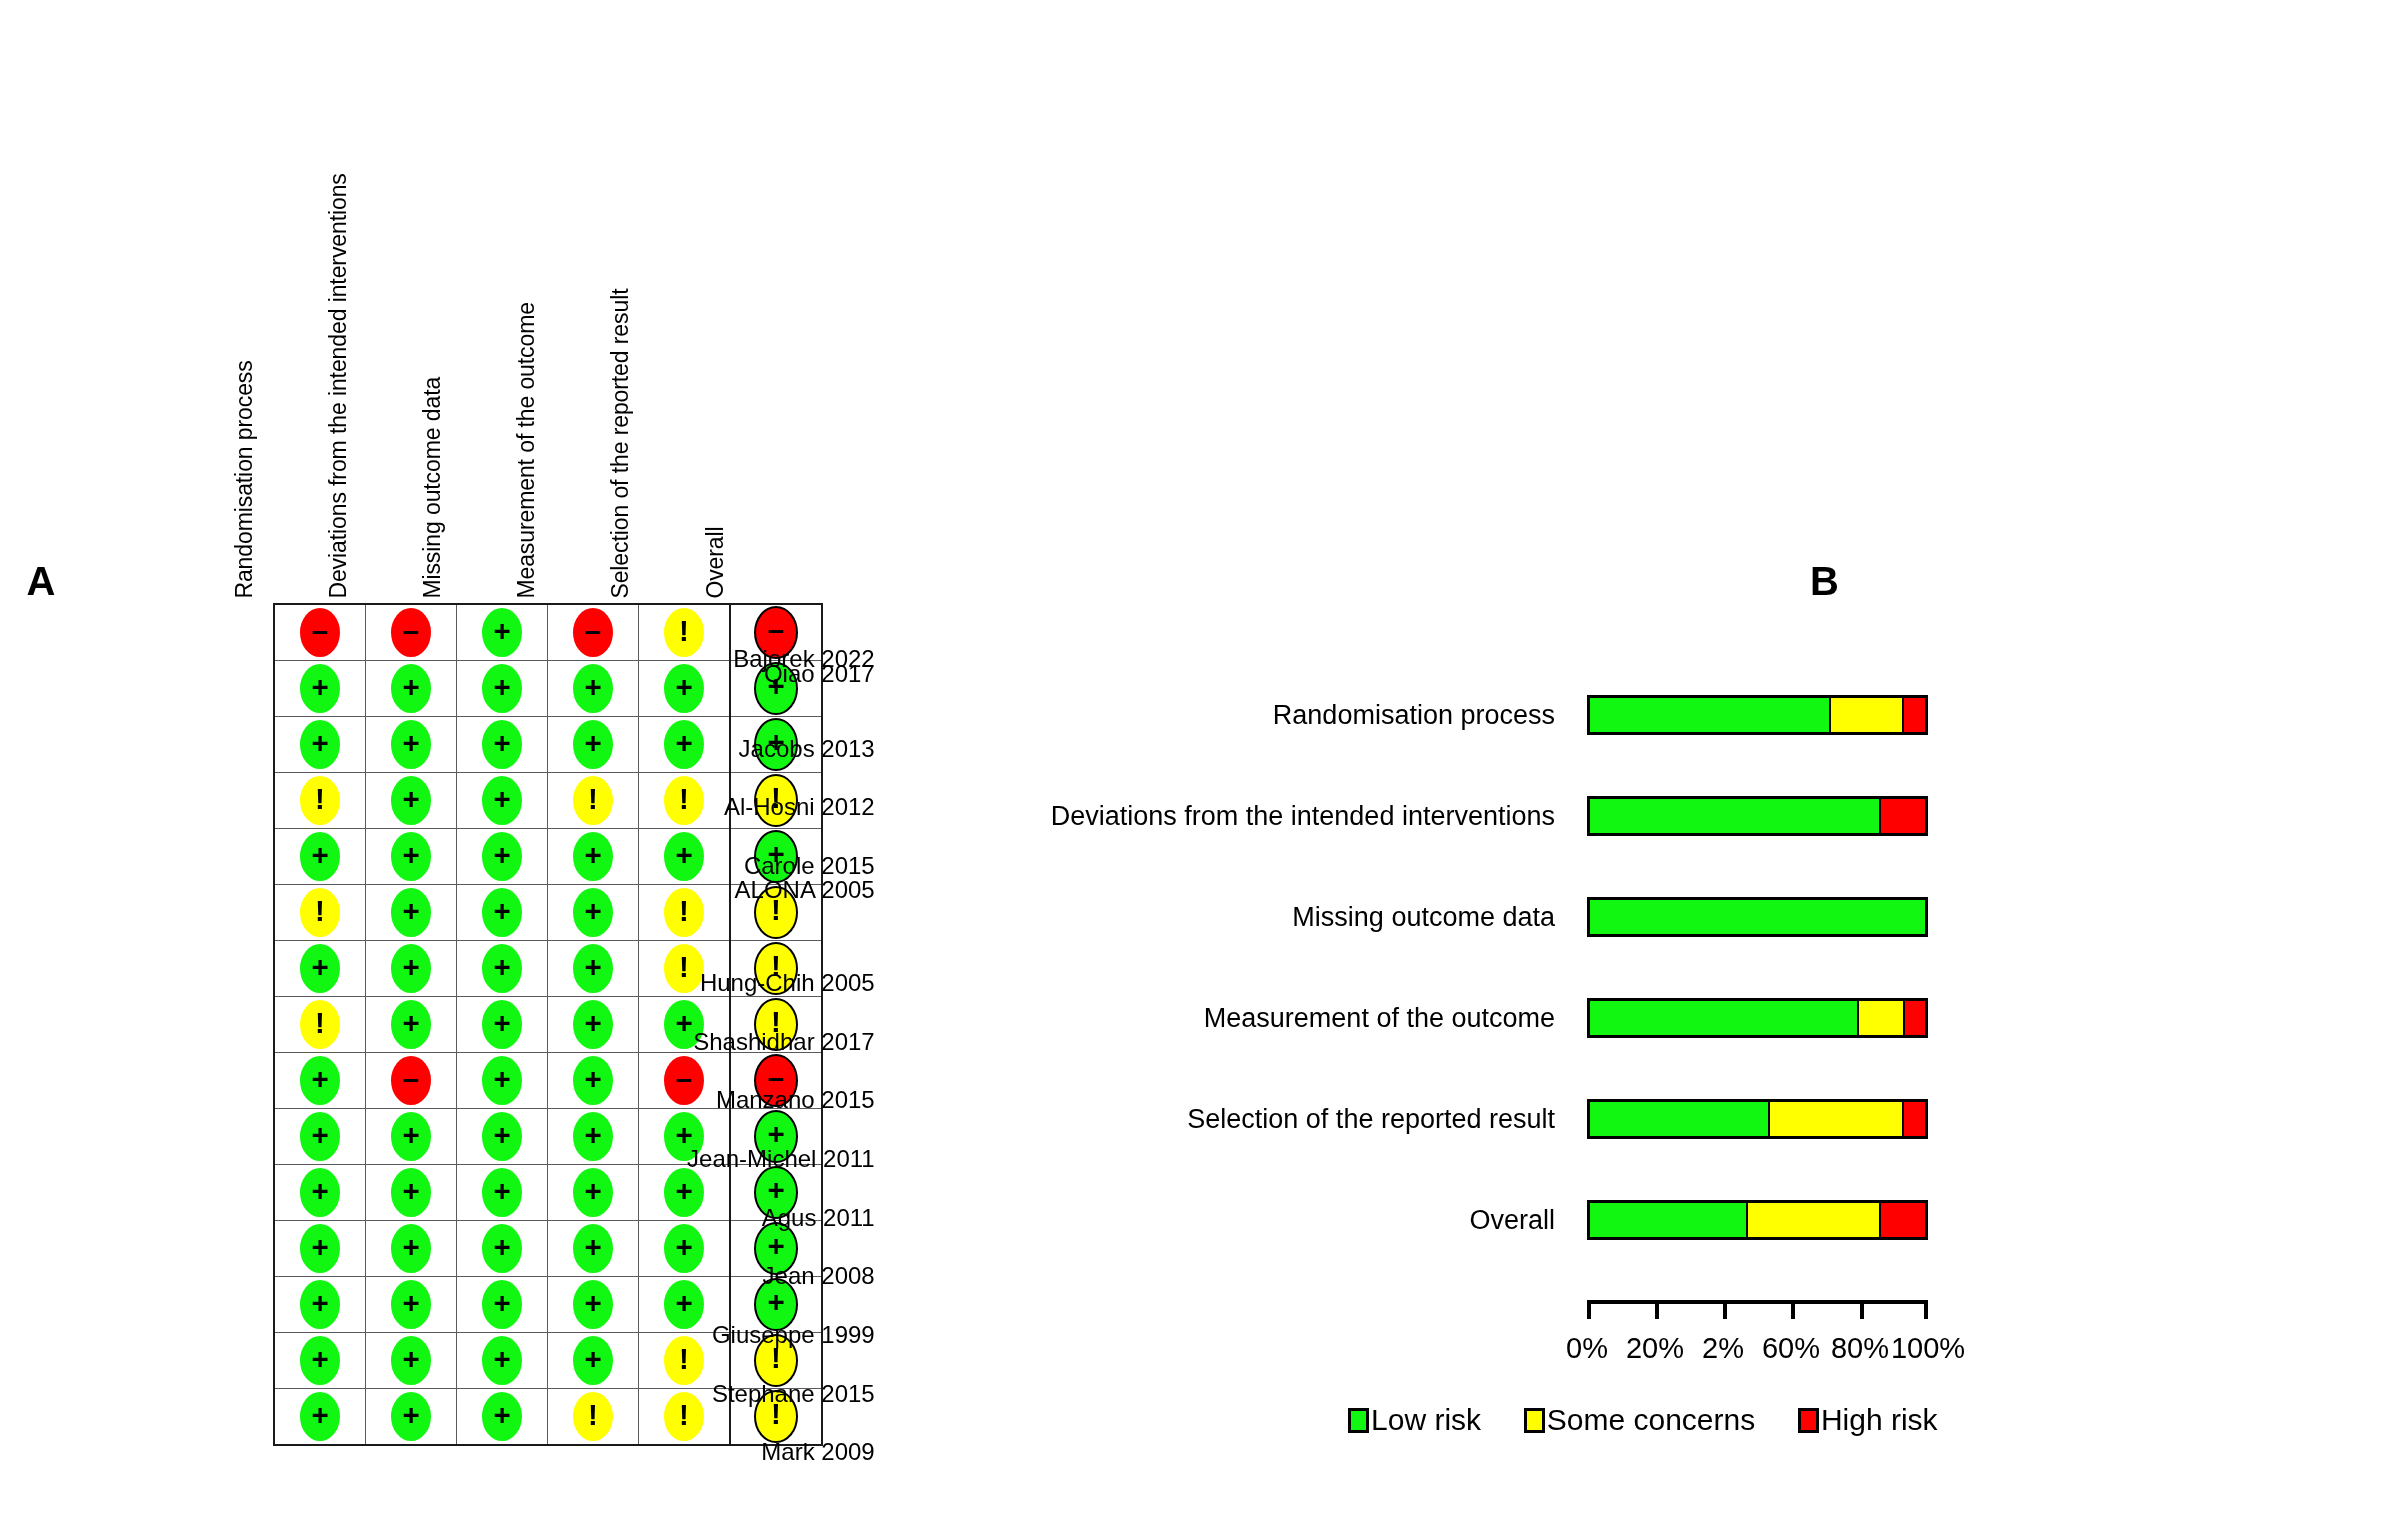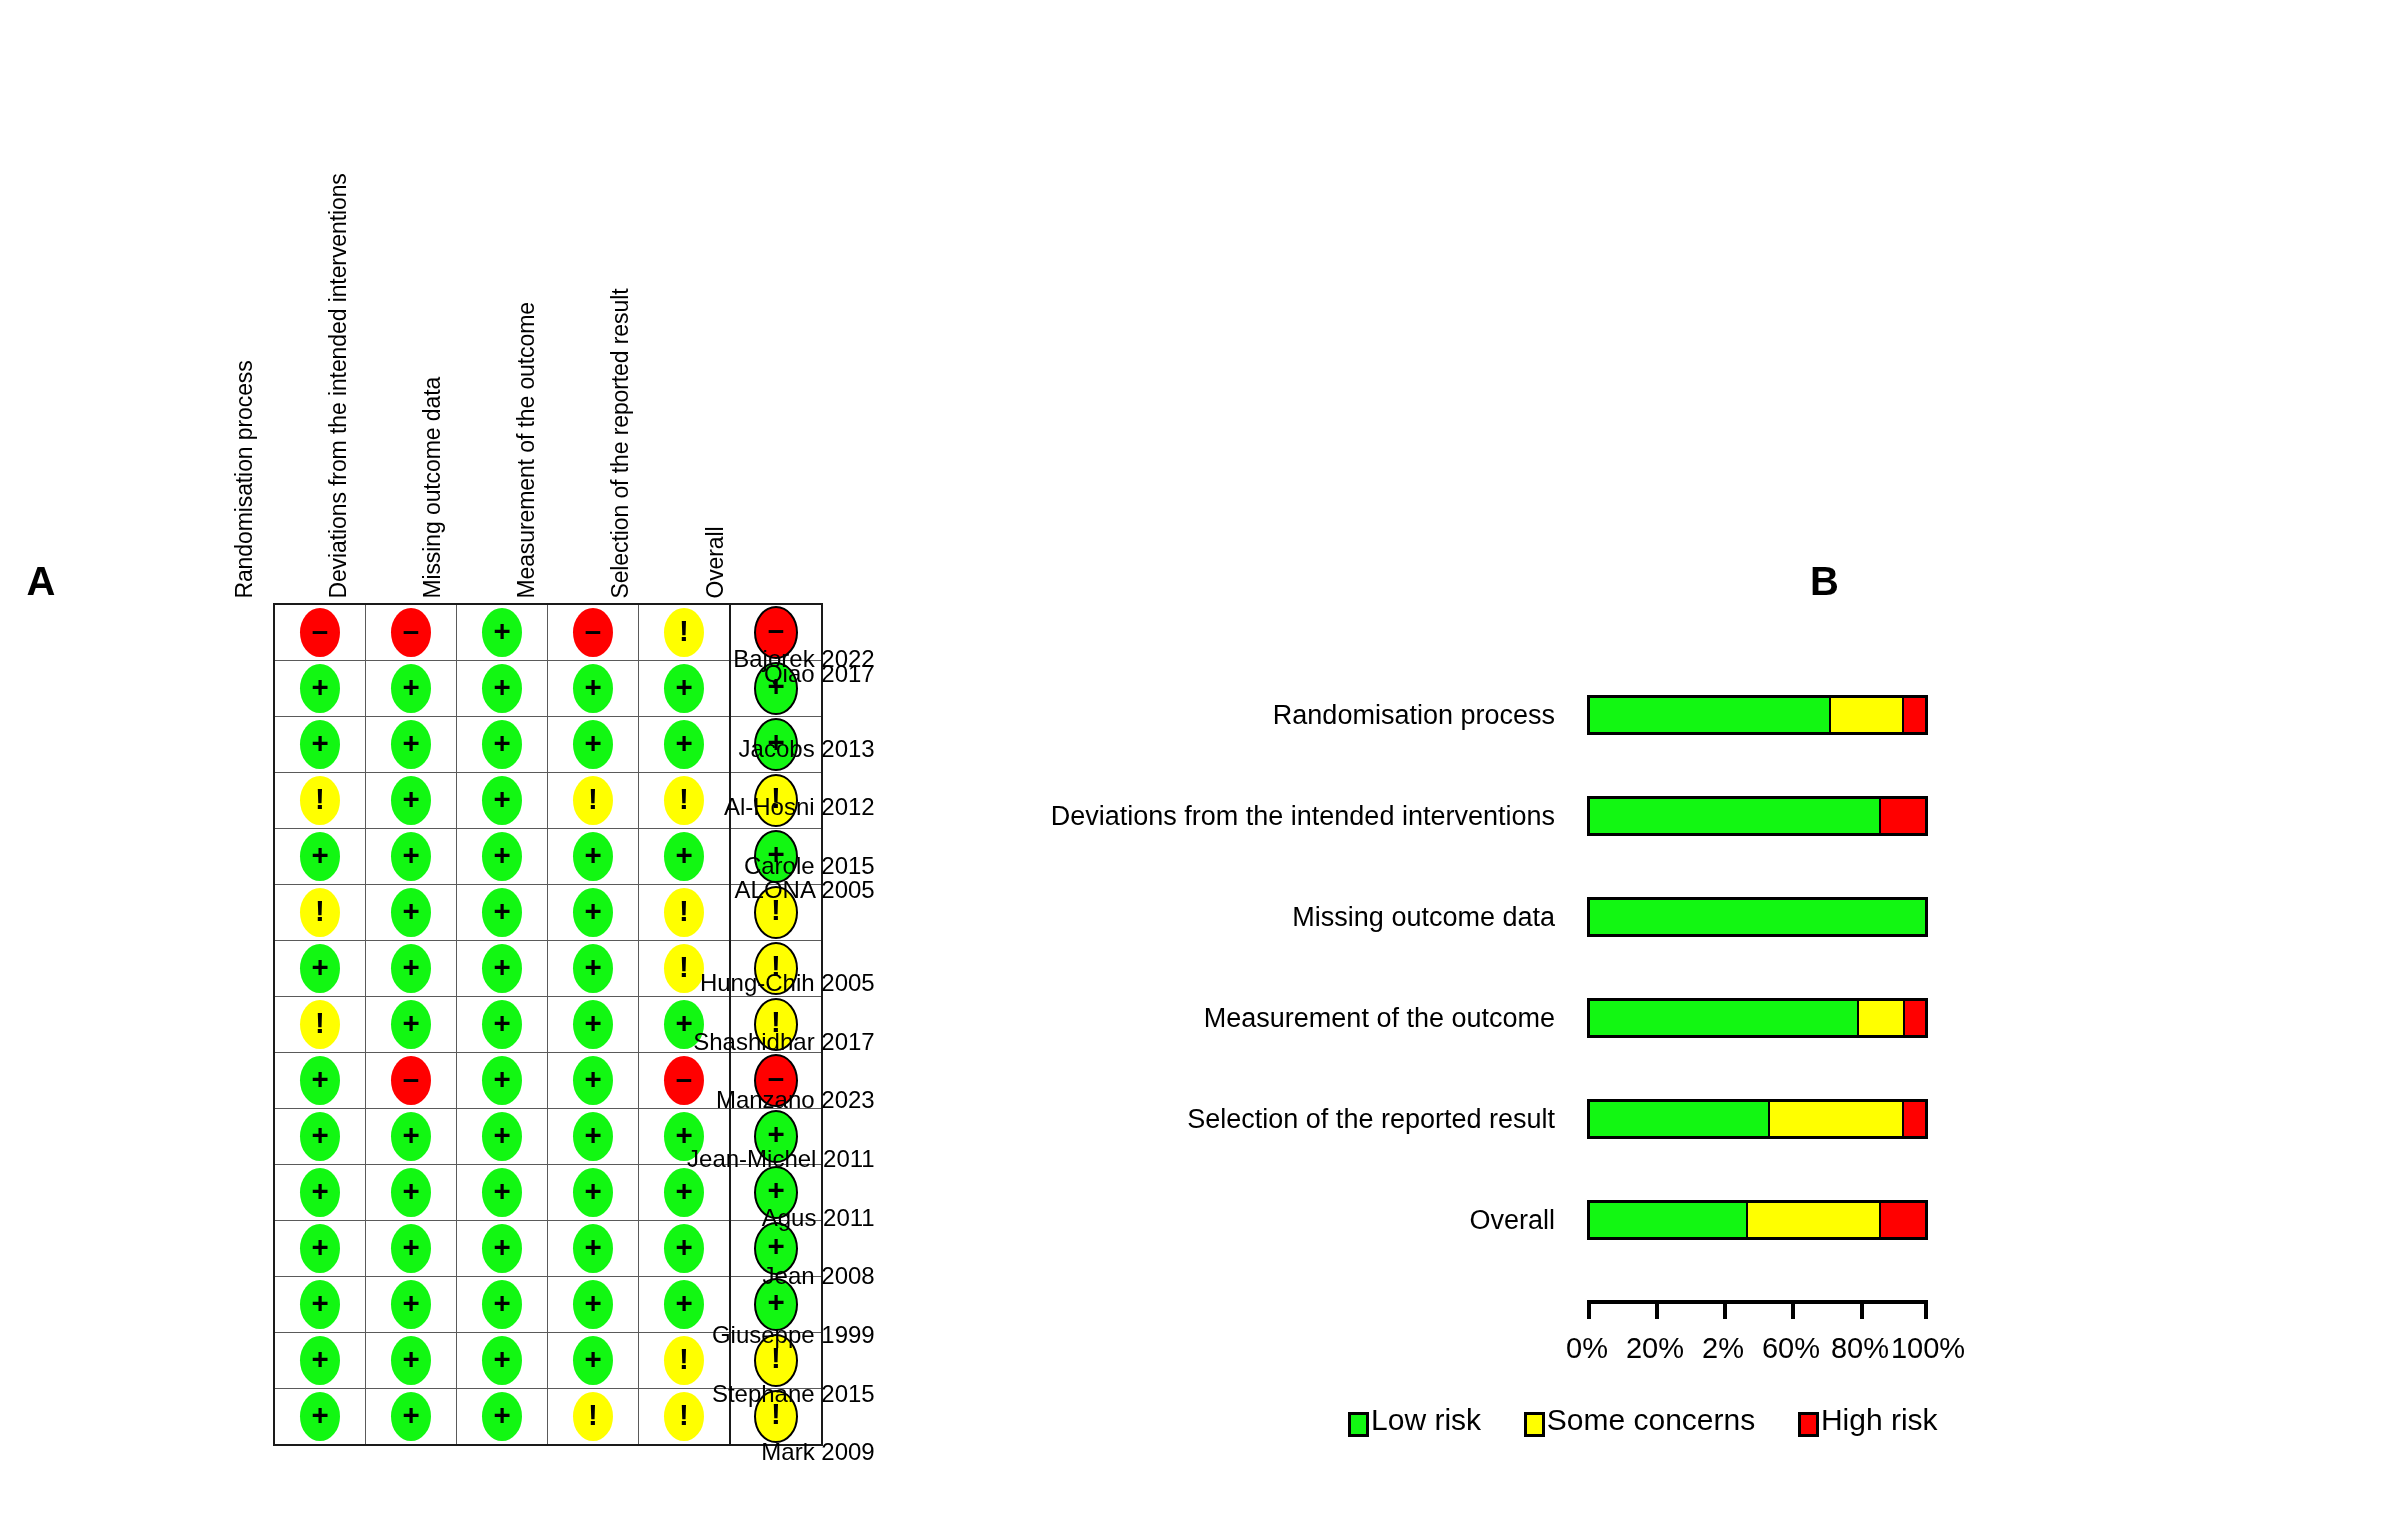--- a/index.html
+++ b/index.html
@@ -90,21 +90,21 @@
   .axis-tick-label{
     position:absolute;top:32px;font-size:29px;transform:translateX(-50%);
     white-space:nowrap;
   }
 
   
   #bar-legend{
     position:absolute;left:0;top:1394px;width:1516px;height:52px;
     display:flex;align-items:center;justify-content:center;gap:43px;
   }
-  .legend-item{display:flex;align-items:flex-end;gap:2px;}
+  .legend-item{display:flex;align-items:center;gap:2px;}
   .legend-swatch{
     width:20.7px;height:25px;border:3px solid #000;box-sizing:border-box;
   }
   .legend-swatch.low{background:#12f712;}
   .legend-swatch.some{background:#ffff00;}
   .legend-swatch.high{background:#ff0000;}
   .legend-text{font-size:30px;white-space:nowrap;}
 </style>
 </head>
 <body>
@@ -261,21 +261,21 @@
 
   <div id="study-labels">
       <div class="study-label" style="top: 603px; margin-top: 28px;">Bajorek 2022</div>
       <div class="study-label" style="top: 646px;">Qiao 2017</div>
       <div class="study-label" style="top: 721px;">Jacobs 2013</div>
       <div class="study-label" style="top: 779px;">Al-Hosni 2012</div>
       <div class="study-label" style="top: 838px;">Carole 2015</div>
       <div class="study-label" style="top: 862px;">ALONA 2005</div>
       <div class="study-label" style="top: 955px;">Hung-Chih 2005</div>
       <div class="study-label" style="top: 1014px;">Shashidhar 2017</div>
-      <div class="study-label" style="top: 1072px;">Manzano 2023</div>
+      <div class="study-label" style="top: 1072px;">Manzano 2015</div>
       <div class="study-label" style="top: 1131px;">Jean-Michel 2011</div>
       <div class="study-label" style="top: 1190px;">Agus 2011</div>
       <div class="study-label" style="top: 1248px;">Jean 2008</div>
       <div class="study-label" style="top: 1307px;">Giuseppe 1999</div>
       <div class="study-label" style="top: 1366px; text-align: right;">Stephane 2015</div>
       <div class="study-label" style="top: 1424px;">Mark 2009</div>
     </div>
 </div>
 
 <div id="panel-b">

